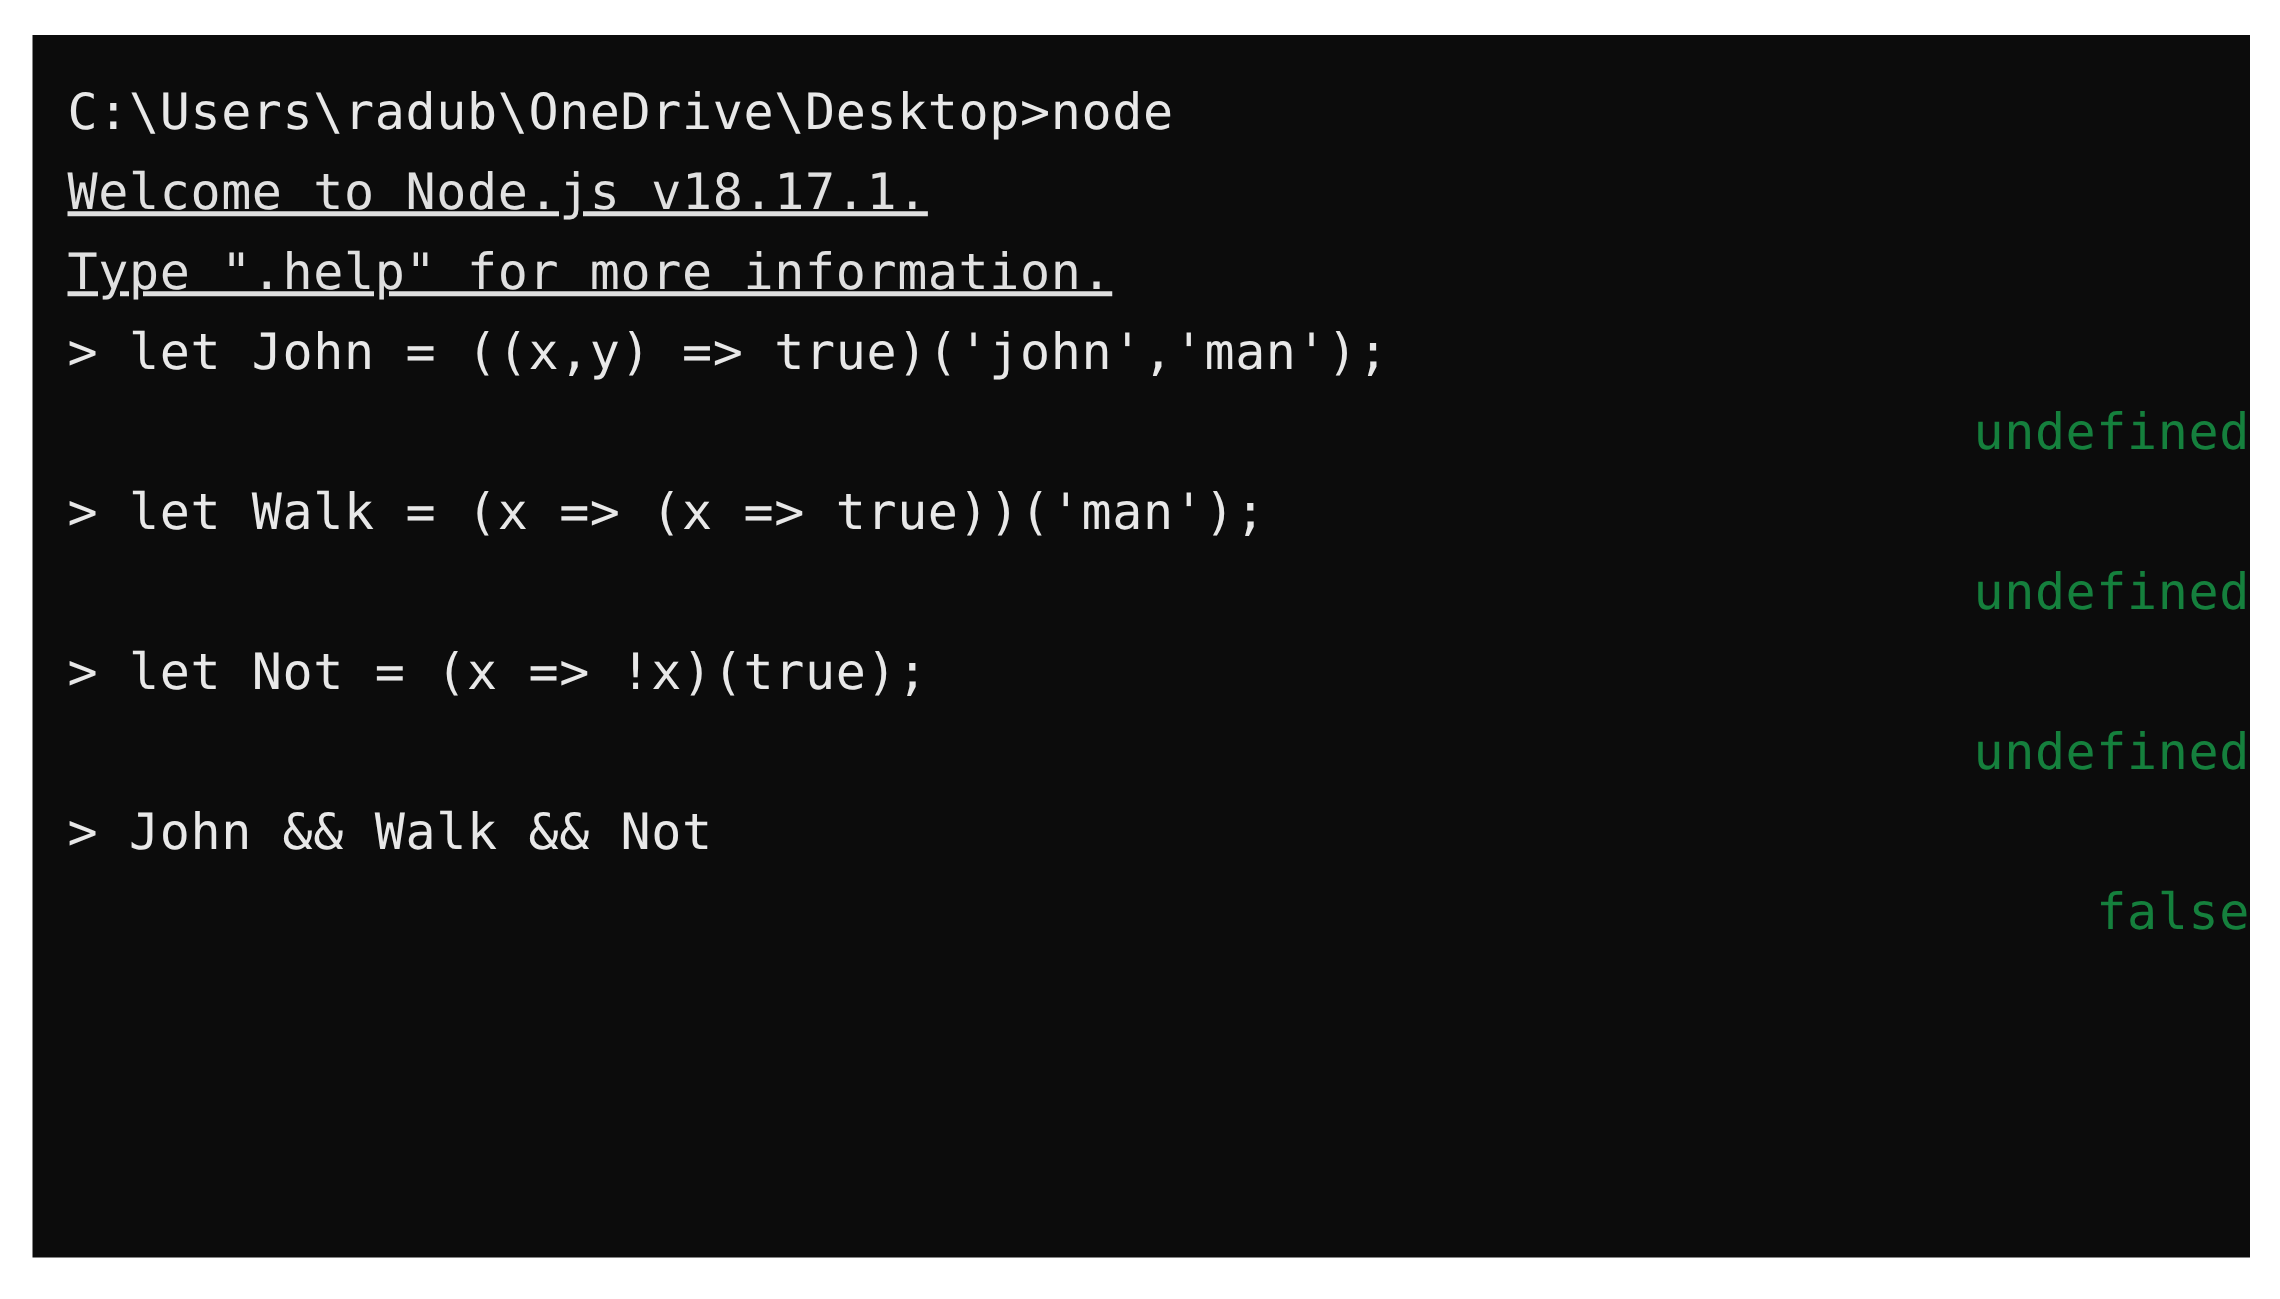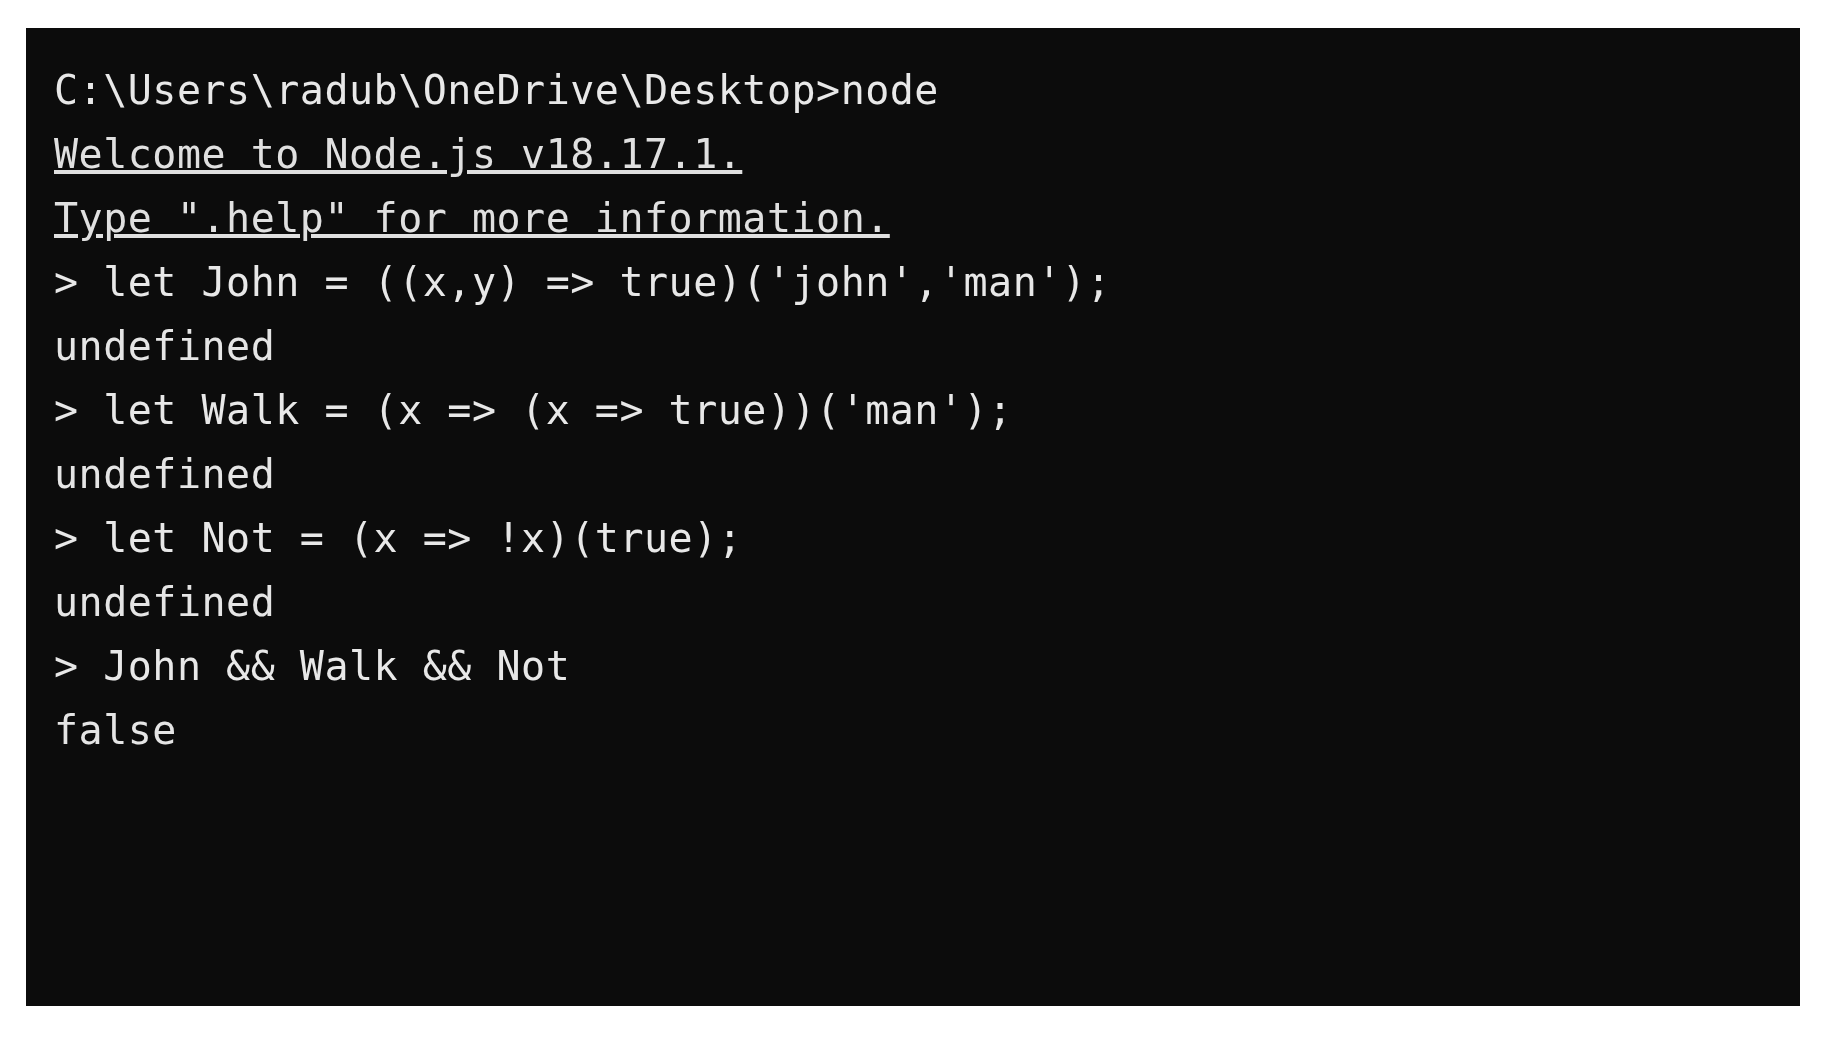--- a/index.html
+++ b/index.html
@@ -37,21 +37,21 @@
     padding-left: 28px;
     margin: 0;
   }
   .line {
     white-space: pre;
     display: block;
     height: 64px;
   }
   .t-input  { color: #e8e8e8; }
   .t-system { color: #e0e0e0; text-decoration: underline; }
-  .t-result { color: #e5e5e5; }
+  .t-result { color: #15803d; text-align: right; }
 </style>
 </head>
 <body>
 
 <div id="screen">
   <div id="terminal">
     <pre id="console-output"><span class="line t-input">C:\Users\radub\OneDrive\Desktop&gt;node</span><span class="line t-system">Welcome to Node.js v18.17.1.</span><span class="line t-system">Type ".help" for more information.</span><span class="line t-input">&gt; let John = ((x,y) =&gt; true)('john','man');</span><span class="line t-result">undefined</span><span class="line t-input">&gt; let Walk = (x =&gt; (x =&gt; true))('man');</span><span class="line t-result">undefined</span><span class="line t-input">&gt; let Not = (x =&gt; !x)(true);</span><span class="line t-result">undefined</span><span class="line t-input">&gt; John &amp;&amp; Walk &amp;&amp; Not</span><span class="line t-result">false</span></pre>
   </div>
 </div>
 

